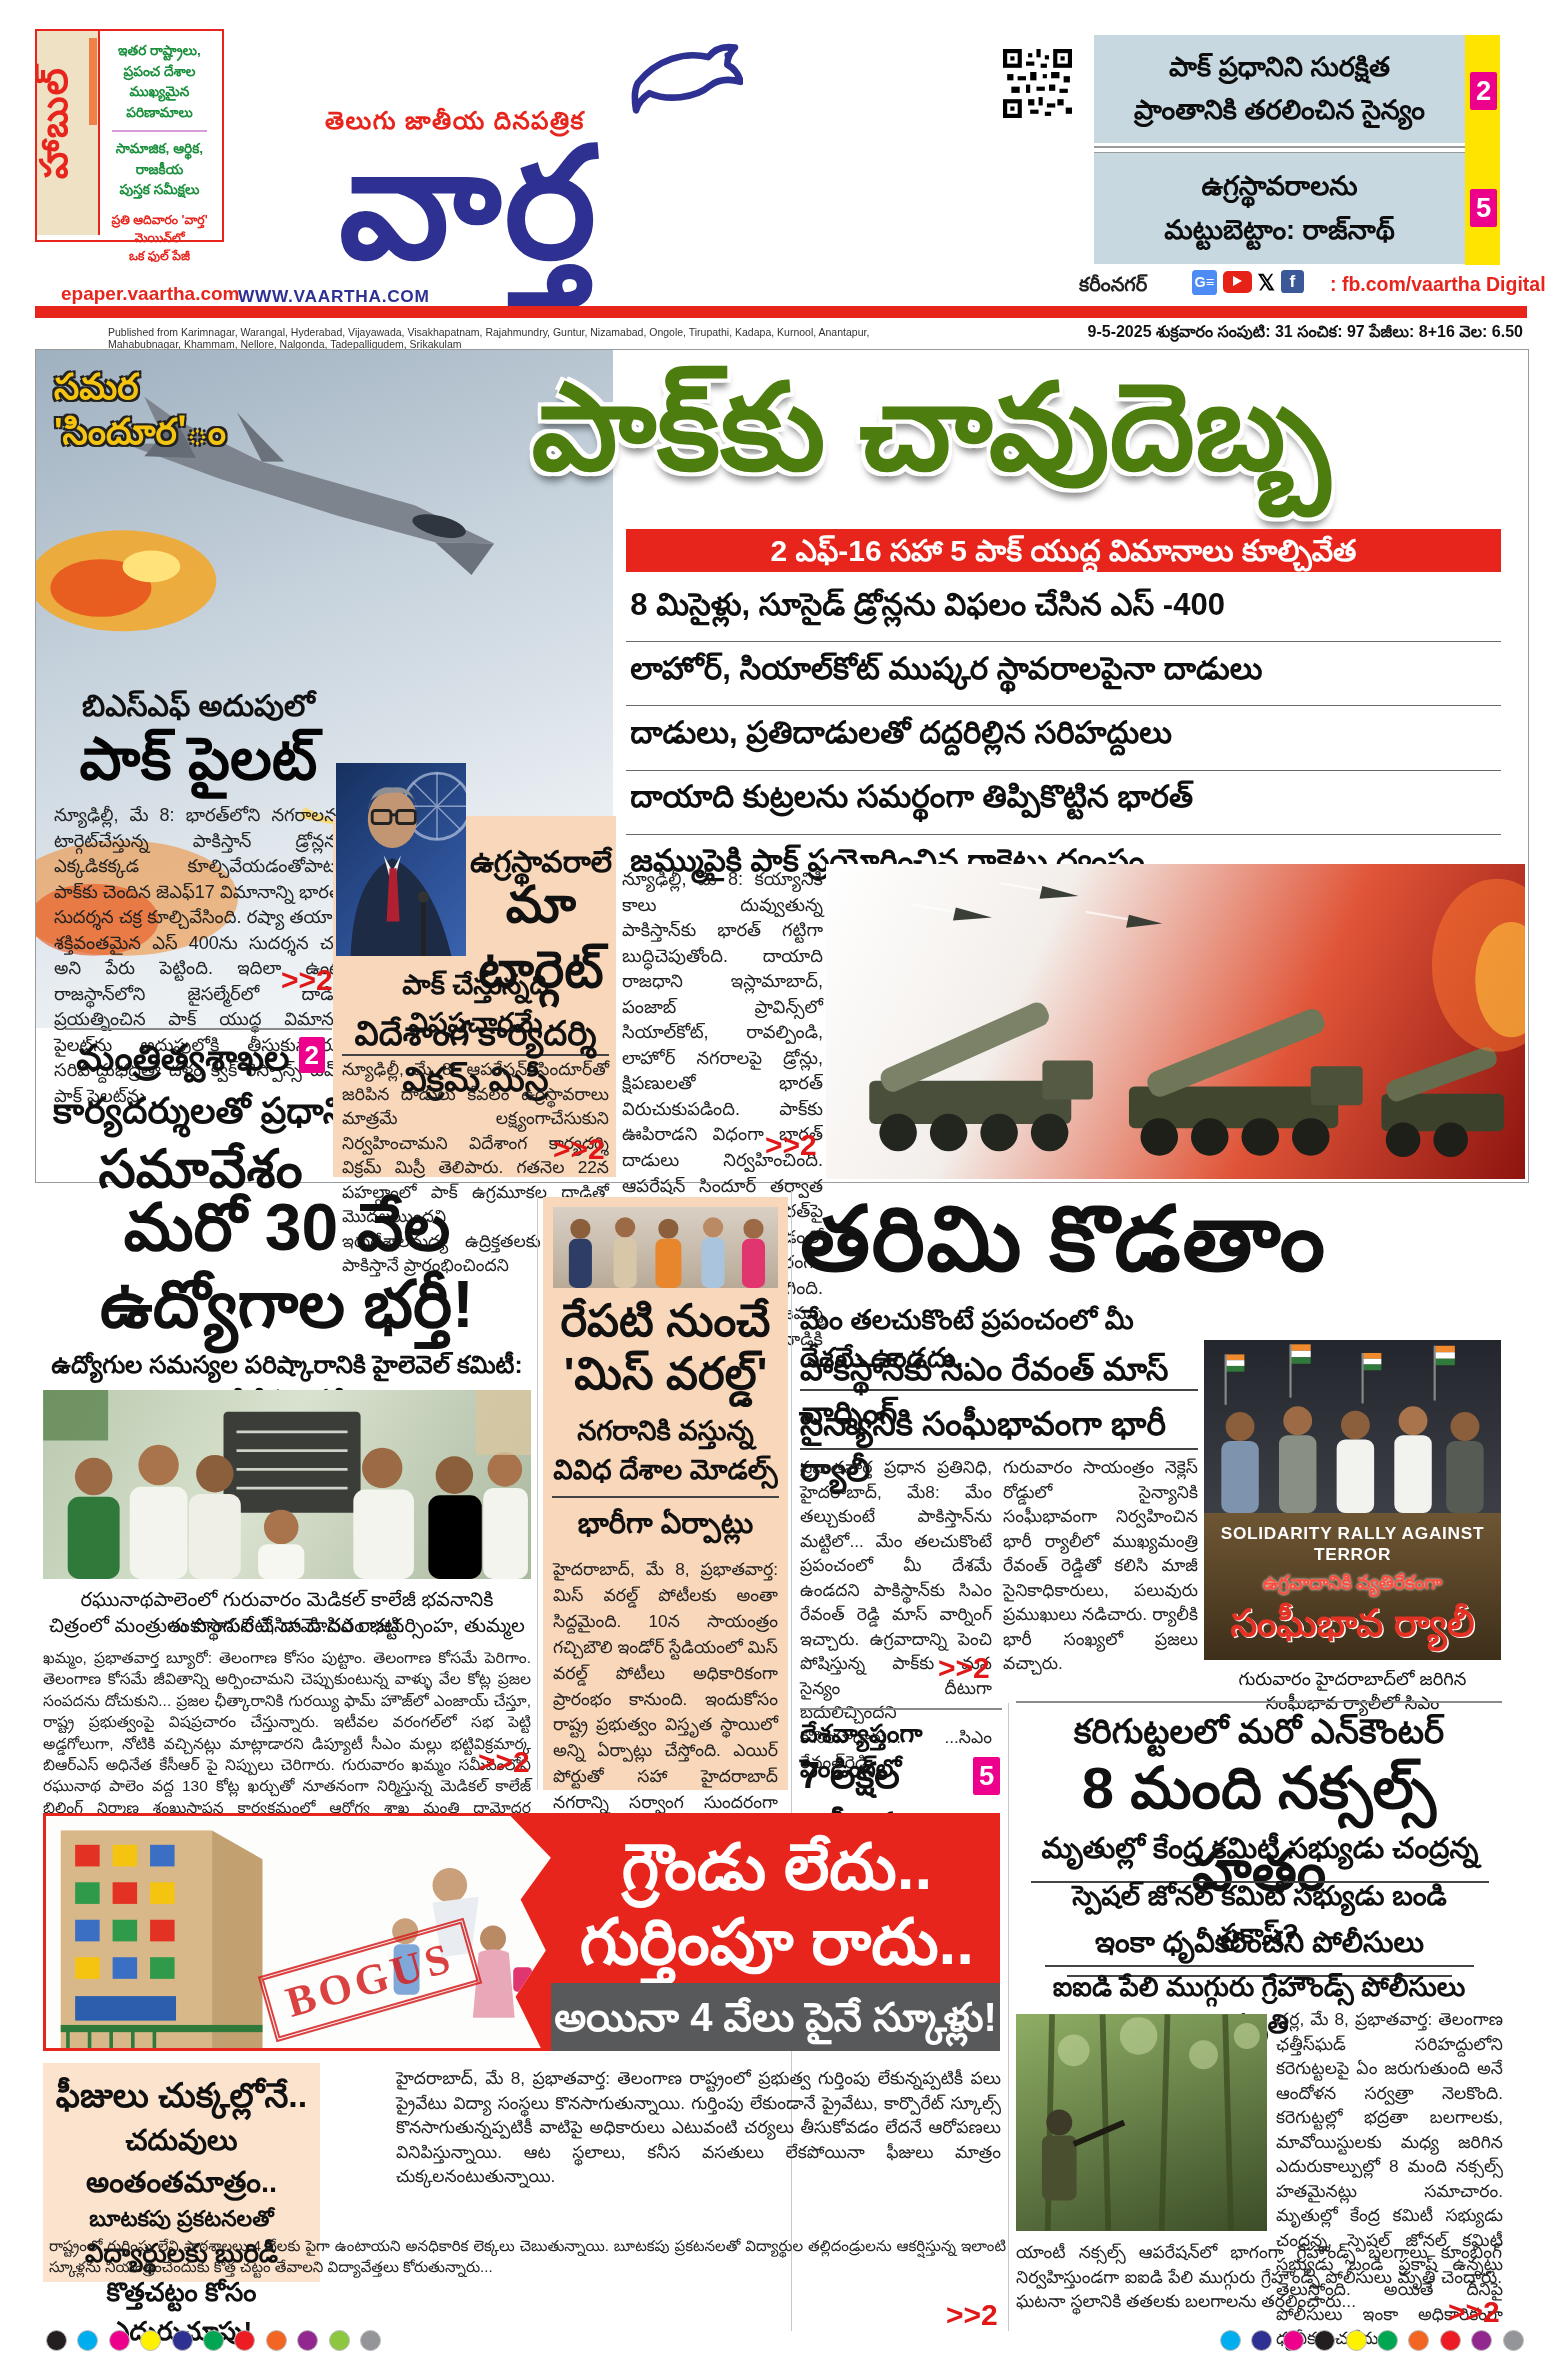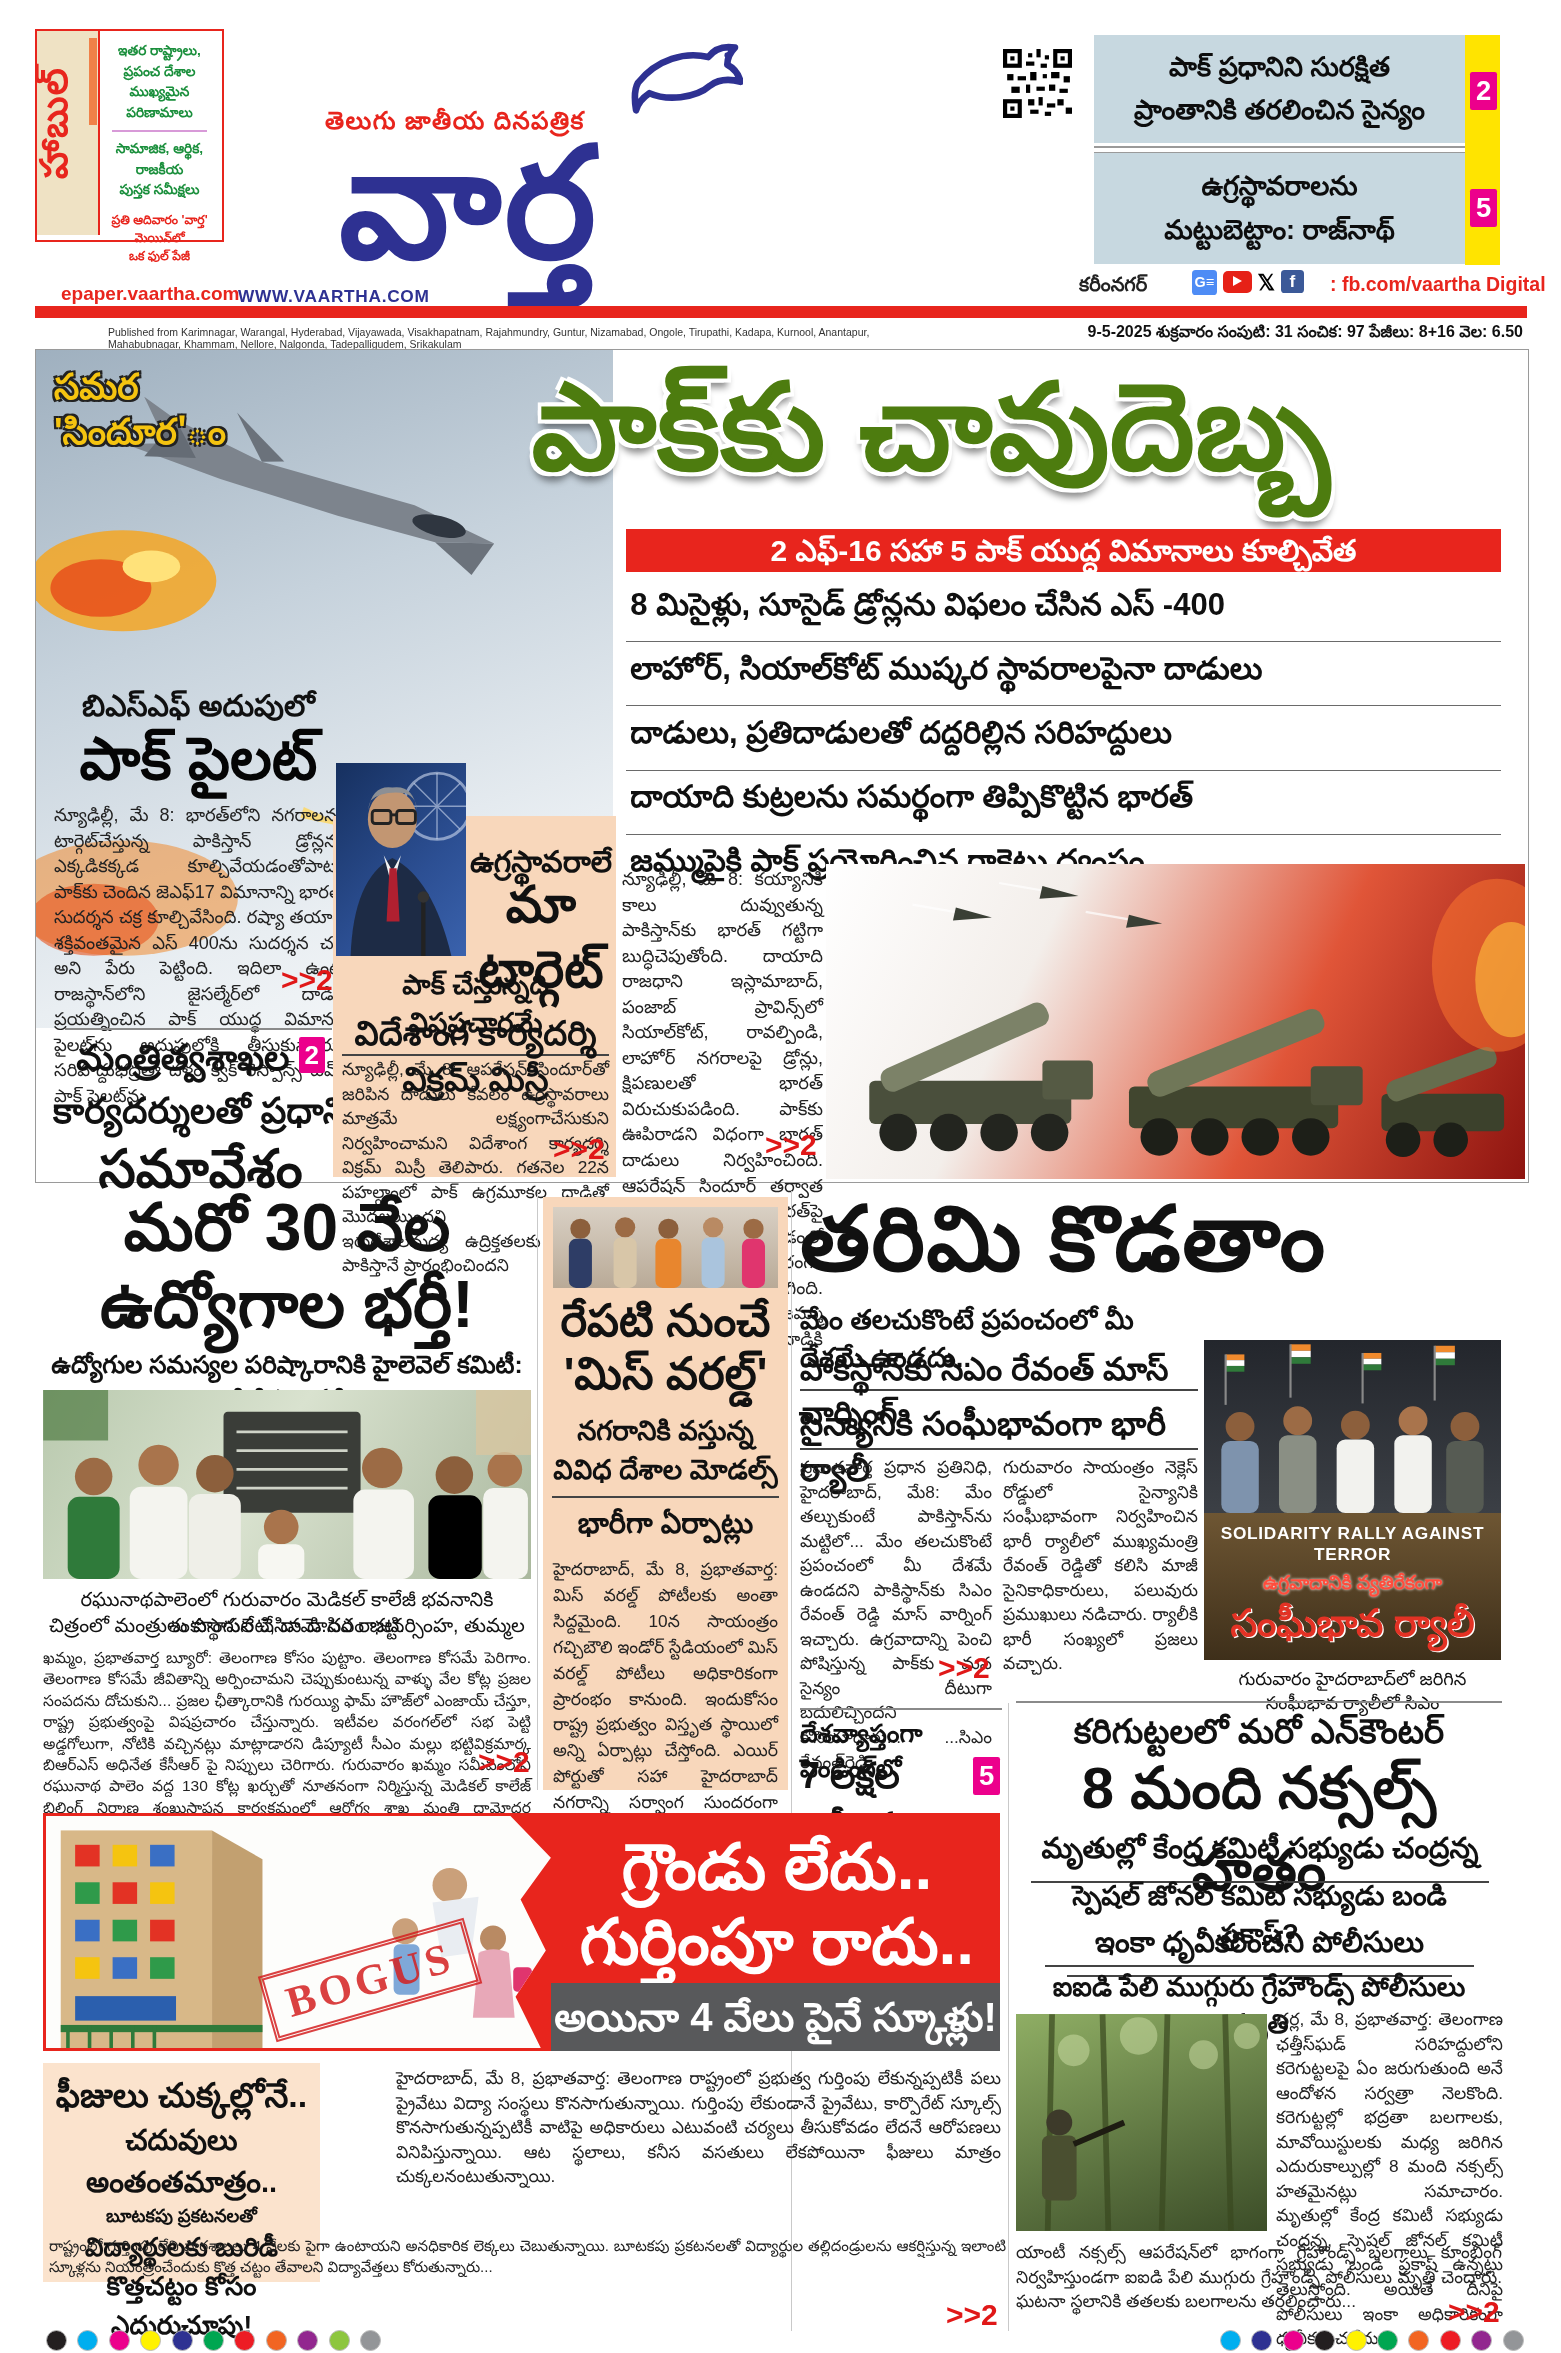--- a/index.html
+++ b/index.html
@@ -460,21 +460,21 @@
     <div class="abs center white b" style="left:510px;top:17.3px;width:448px;font-size:64px;">గ్రౌండు లేదు..</div>
     <div class="abs center white b" style="left:510px;top:92px;width:448px;font-size:64px;">గుర్తింపూ రాదు..</div>
     <div class="abs" style="left:508px;top:170px;width:449px;height:68px;background:#58595b;">
       <div class="center white b" style="font-size:40px;line-height:68px;">అయినా 4 వేలు పైనే స్కూళ్లు!</div>
     </div>
   </div>
 
   <div class="abs" style="left:43px;top:2063px;width:277px;height:209px;background:#fbe3cd;padding-top:10px;text-align:center;">
     <div class="b" style="font-size:34px;line-height:1.35;">ఫీజులు చుక్కల్లోనే..</div>
     <div class="b" style="font-size:29px;line-height:1.45;">చదువులు అంతంతమాత్రం..</div>
-    <div class="b" style="font-size:18px;line-height:1.45;">బూటకపు ప్రకటనలతో</div>
+    <div class="b" style="font-size:22px;line-height:1.45;">బూటకపు ప్రకటనలతో</div>
     <div class="b" style="font-size:26px;line-height:1.45;">విద్యార్థులకు బురిడీ</div>
     <div class="b" style="font-size:26px;line-height:1.5;">కొత్తచట్టం కోసం ఎదురుచూపు!</div>
   </div>
 
   <div class="abs just body-txt" style="left:396px;top:2066px;width:605px;height:130px;font-size:17.3px;">హైదరాబాద్, మే 8, ప్రభాతవార్త: తెలంగాణ రాష్ట్రంలో ప్రభుత్వ గుర్తింపు లేకున్నప్పటికీ పలు ప్రైవేటు విద్యా సంస్థలు కొనసాగుతున్నాయి. గుర్తింపు లేకుండానే ప్రైవేటు, కార్పొరేట్ స్కూల్స్ కొనసాగుతున్నప్పటికీ వాటిపై అధికారులు ఎటువంటి చర్యలు తీసుకోవడం లేదనే ఆరోపణలు వినిపిస్తున్నాయి. ఆట స్థలాలు, కనీస వసతులు లేకపోయినా ఫీజులు మాత్రం చుక్కలనంటుతున్నాయి.</div>
   <div class="abs just body-txt" style="left:49px;top:2235px;width:957px;height:79px;font-size:15px;">రాష్ట్రంలో గుర్తింపు లేని పాఠశాలలు 4 వేలకు పైగా ఉంటాయని అనధికారిక లెక్కలు చెబుతున్నాయి. బూటకపు ప్రకటనలతో విద్యార్థుల తల్లిదండ్రులను ఆకర్షిస్తున్న ఇలాంటి స్కూళ్లను నియంత్రించేందుకు కొత్త చట్టం తేవాలని విద్యావేత్తలు కోరుతున్నారు...</div>
   <div class="abs jump" style="left:946px;top:2300px;">&gt;&gt;2</div>
 
   <div class="abs" style="left:46px;top:2330px;">
     <span class="dot" style="background:#231f20;"></span>

